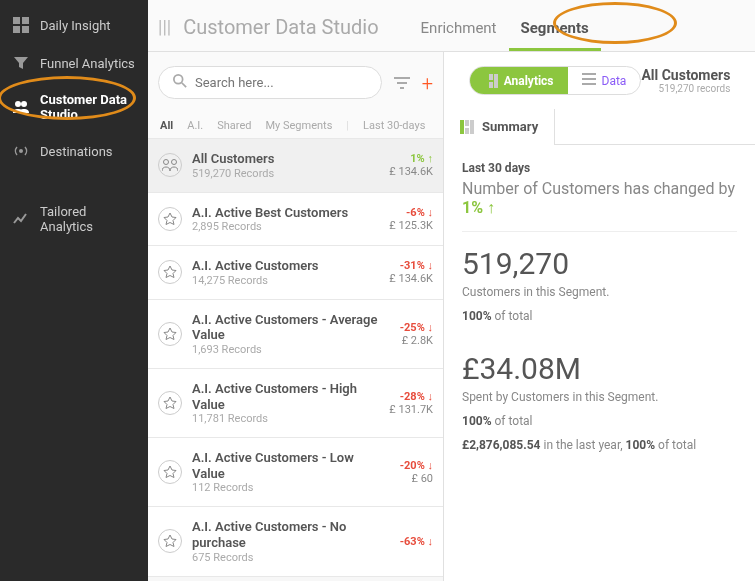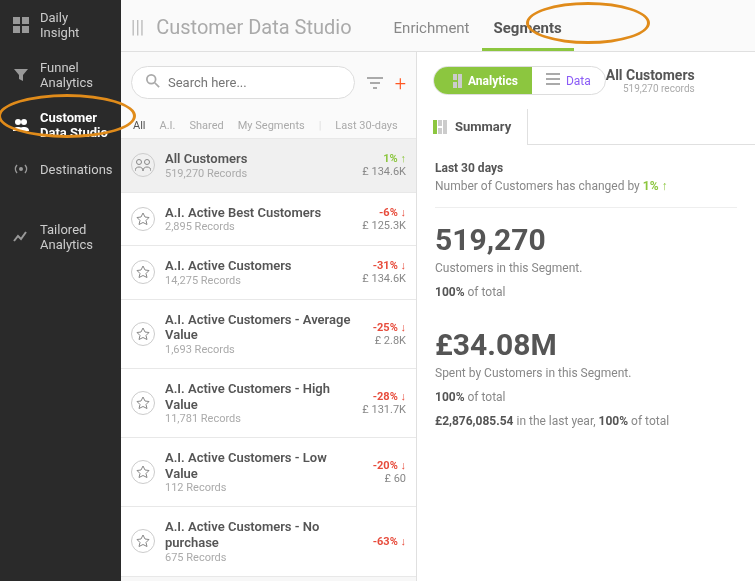--- a/index.html
+++ b/index.html
@@ -1,73 +1,73 @@
 <!DOCTYPE html>
 <html><head>
 <meta charset="utf-8">
 <style>
 *{box-sizing:border-box;margin:0;padding:0;font-family:-apple-system,BlinkMacSystemFont,"Segoe UI",Roboto,sans-serif}
 body{width:755px;height:581px;overflow:hidden;display:flex;background:#f5f5f5}
-.sidebar{width:121px;background:#2a2a2a;color:#ccc;flex-shrink:0;padding-top:0}
+.sidebar{width:148px;background:#2a2a2a;color:#ccc;flex-shrink:0;padding-top:6px}
 .sidebar-item{display:flex;align-items:center;gap:10px;padding:10px 12px;font-size:13px;cursor:pointer;position:relative}
 .sidebar-item.active{font-weight:700;color:#fff}
 .sb-icon{width:18px;height:18px;flex-shrink:0;display:flex;align-items:center;justify-content:center;color:#999}
 .oval1{position:absolute;left:-2px;top:-6px;width:138px;height:44px;border:3px solid #e08b1a;border-radius:50%;pointer-events:none}
 .main{flex:1;display:flex;flex-direction:column;min-width:0}
 .topbar{height:52px;background:#fafafa;border-bottom:1px solid #e0e0e0;display:flex;align-items:flex-end;padding-left:10px;position:relative}
 .topbar .hb{color:#bbb;font-size:18px;margin-right:12px;margin-bottom:14px}
 .topbar .title{color:#aaa;font-size:20px;margin-bottom:12px;margin-right:30px}
 .tab{padding:14px 12px;font-size:15px;color:#888;position:relative;cursor:pointer}
 .tab.active{color:#555;font-weight:700}
 .tab.active::after{content:"";position:absolute;bottom:0;left:0;right:0;height:3px;background:#8cc63f}
 .oval2{position:absolute;left:405px;top:2px;width:124px;height:42px;border:3px solid #e08b1a;border-radius:50%;pointer-events:none}
 .cols{flex:1;display:flex;min-height:0}
 .colA{width:296px;border-right:1px solid #e0e0e0;background:#f7f7f7;display:flex;flex-direction:column}
 .searchrow{display:flex;align-items:center;gap:8px;padding:14px 10px;background:#fafafa}
 .searchbox{flex:1;display:flex;align-items:center;gap:8px;border:1px solid #ddd;border-radius:20px;padding:6px 14px;background:#fff}
 .searchbox input{border:none;outline:none;font-size:13px;color:#888;width:100%}
 .filterbtn{width:24px;height:24px;color:#aaa;display:flex;align-items:center;justify-content:center}
 .addbtn{color:#ff5722;font-size:20px;font-weight:300}
 .filterrow{display:flex;align-items:center;gap:14px;padding:6px 12px;font-size:11px;color:#aaa;background:#fafafa}
-.filterrow .f.active{color:#555;font-weight:400}
+.filterrow .f.active{color:#555;font-weight:700}
 .filterrow .sep{color:#ddd}
 .seglist{flex:1;overflow-y:auto;border-top:1px solid #e8e8e8}
 .seg{display:flex;align-items:center;padding:12px 10px;border-bottom:1px solid #e8e8e8;background:#fff;gap:10px}
 .seg.sel{background:#f0f0f0}
 .segicon{width:24px;height:24px;border:1px solid #ccc;border-radius:50%;flex-shrink:0;display:flex;align-items:center;justify-content:center;color:#888;font-size:12px}
 .seginfo{flex:1;min-width:0}
 .segname{font-size:13px;color:#555;font-weight:600;line-height:1.2}
 .segrec{font-size:11px;color:#aaa}
 .segstats{text-align:right;font-size:11px}
 .pct{font-weight:700}
 .pct.up{color:#8cc63f}
 .pct.dn{color:#e74c3c}
 .gbp{color:#888;font-size:11px}
 .colB{flex:1;background:#fff;display:flex;flex-direction:column;overflow:hidden}
-.ctrl{display:flex;align-items:center;justify-content:flex-start;padding:14px 16px}
+.ctrl{display:flex;align-items:center;justify-content:center;padding:14px 16px}
 .pill{display:flex;border:1px solid #ddd;border-radius:20px;overflow:hidden}
 .pill-item{padding:6px 14px;font-size:12px;display:flex;align-items:center;gap:6px;color:#8b5cf6}
 .pill-item.active{background:#8cc63f;color:#fff;font-weight:700}
 .allcust{text-align:right}
 .allcust .t{font-size:14px;font-weight:700;color:#555}
 .allcust .s{font-size:10px;color:#aaa}
 .tabs2{display:flex;border-bottom:1px solid #e0e0e0}
 .tab2{padding:10px 16px;font-size:13px;color:#888;display:flex;align-items:center;gap:8px;cursor:pointer}
 .tab2.active{color:#555;font-weight:700;border-right:1px solid #e0e0e0;background:#fff;position:relative}
 .tab2.active::after{content:"";position:absolute;bottom:-1px;left:0;right:0;height:3px;background:#fff}
 .tab2:not(.active){background:#f5f5f5}
 .gi{width:14px;height:14px;display:inline-flex}
 .gi.on rect:first-child{fill:#8cc63f}
 .gi rect{fill:#ccc}
 .summary{padding:16px 18px;overflow-y:auto;flex:1}
 .summary .lbl{font-size:12px;font-weight:700;color:#555;margin-bottom:4px}
-.summary .txt{font-size:12px;color:#888;margin-bottom:14px}
+.summary .txt{font-size:16px;color:#888;margin-bottom:14px}
 .summary .txt .up{color:#8cc63f;font-weight:700}
 .summary hr{border:none;border-top:1px solid #eee;margin:14px 0}
-.big{font-size:30px;color:#555;font-weight:700;margin:12px 0 4px}
+.big{font-size:30px;color:#555;font-weight:400;margin:12px 0 4px}
 .sub{font-size:12px;color:#888;margin-bottom:10px}
 .sub b{color:#555;font-weight:700}
 .seglist::-webkit-scrollbar{width:10px}
 .seglist::-webkit-scrollbar-thumb{background:#ccc;border-radius:5px}
 .seglist::-webkit-scrollbar-track{background:#eee}
 </style>
 </head>
 <body>
 
 <div class="sidebar">

